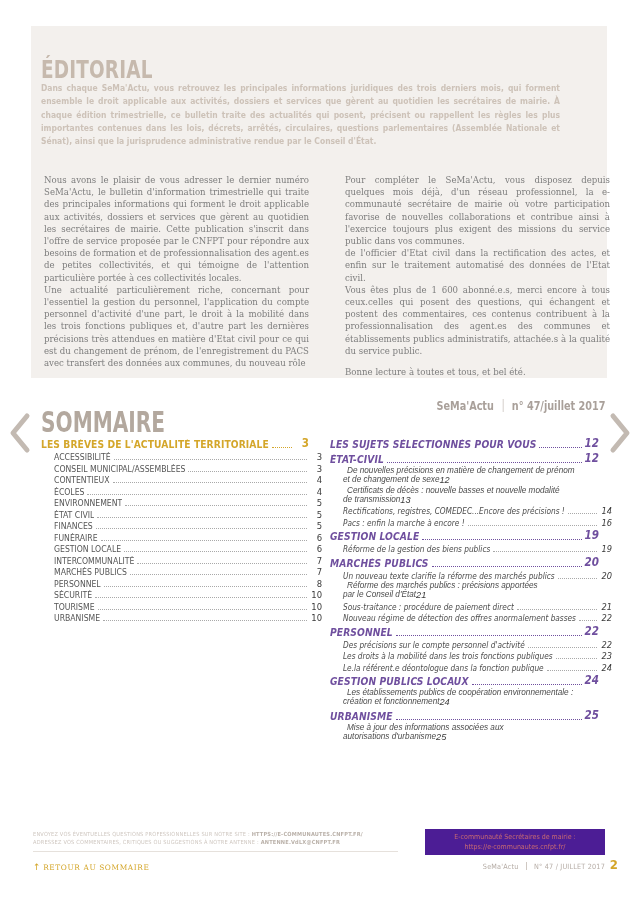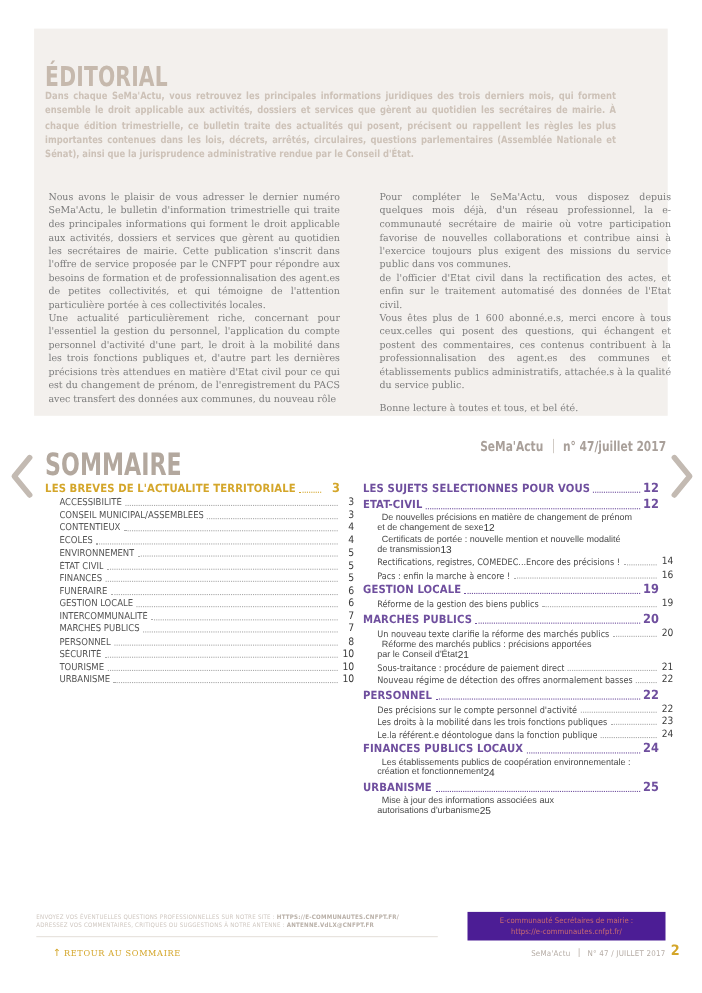--- a/index.html
+++ b/index.html
@@ -68,21 +68,21 @@
   .arrow svg{width:100%;height:100%; display:block;}
   .arrow-left{left:6px; top:410px;}
   .arrow-right{left:604px; top:410px;}
 
   
   .toc{
     position:absolute; left:41px; top:436px; width:558px;
     display:flex; gap:21px;
   }
   .toc-col{width:268px;}
-  .toc-col.right{width:269px;}
+  .toc-col.right{width:269px;font-style:italic;}
 
   .row{
     display:flex; align-items:flex-end; width:100%;
     font-family:"DejaVu Sans Condensed","Liberation Sans Narrow","Liberation Sans",sans-serif;
   }
   .row .lbl{white-space:nowrap; flex:0 1 auto; overflow:hidden;}
   .row .dots{
     flex:1 1 auto; min-width:4px; margin:0 3px 2px 3px;
     border-bottom:1px dotted #9b9b9b; height:1px;
   }
@@ -121,21 +121,21 @@
   }
   .footer-note b{color:#b9b0a8;}
   .ecomm{
     position:absolute; left:425px; top:829px; width:180px; height:26px;
     background:#4c1d95; display:flex; flex-direction:column;
     align-items:center; justify-content:center;
     font-family:"DejaVu Sans Condensed","Liberation Sans Narrow","Liberation Sans",sans-serif;
     font-size:7px; line-height:10px; color:#c86a72; text-align:center;
   }
   .retour{
-    position:absolute; left:48px; top:862px;
+    position:absolute; left:33px; top:862px;
     font-family:"DejaVu Serif","Liberation Serif",serif;
     font-size:7.4px; letter-spacing:.6px; color:#d4a62a; white-space:nowrap;
   }
   .retour .up{font-family:"DejaVu Sans",sans-serif; font-size:9px; margin-right:2px;}
   .page-foot{
     position:absolute; right:33px; top:862px;
     font-family:"DejaVu Sans Condensed","Liberation Sans Narrow","Liberation Sans",sans-serif;
     font-size:7.2px; color:#b5aca5; white-space:nowrap; letter-spacing:.2px;
   }
   .page-foot .sep{
@@ -290,21 +290,21 @@
           </div>
           <div class="art two">
             <div class="line1">De nouvelles précisions en matière de changement de prénom</div>
             <div class="line2">
               <span class="lbl">et de changement de sexe</span>
               <span class="dots"></span>
               <span class="pg">12</span>
             </div>
           </div>
           <div class="art two">
-            <div class="line1">Certificats de portée : nouvelle mention et nouvelle modalité</div>
+            <div class="line1">Certificats de décès : nouvelle basses et nouvelle modalité</div>
             <div class="line2">
               <span class="lbl">de transmission</span>
               <span class="dots"></span>
               <span class="pg">13</span>
             </div>
           </div>
           <div class="row art">
             <span class="lbl">Rectifications, registres, COMEDEC...Encore des précisions !</span>
             <span class="dots"></span>
             <span class="pg">14</span>
@@ -366,21 +366,21 @@
             <span class="lbl">Les droits à la mobilité dans les trois fonctions publiques</span>
             <span class="dots"></span>
             <span class="pg">23</span>
           </div>
           <div class="row art">
             <span class="lbl">Le.la référent.e déontologue dans la fonction publique</span>
             <span class="dots"></span>
             <span class="pg">24</span>
           </div>
           <div class="row lv1">
-            <span class="lbl">FINANCES PUBLICS LOCAUX</span>
+            <span class="lbl">GESTION PUBLICS LOCAUX</span>
             <span class="dots"></span>
             <span class="pg">24</span>
           </div>
           <div class="art two">
             <div class="line1">Les établissements publics de coopération environnementale :</div>
             <div class="line2">
               <span class="lbl">création et fonctionnement</span>
               <span class="dots"></span>
               <span class="pg">24</span>
             </div>

